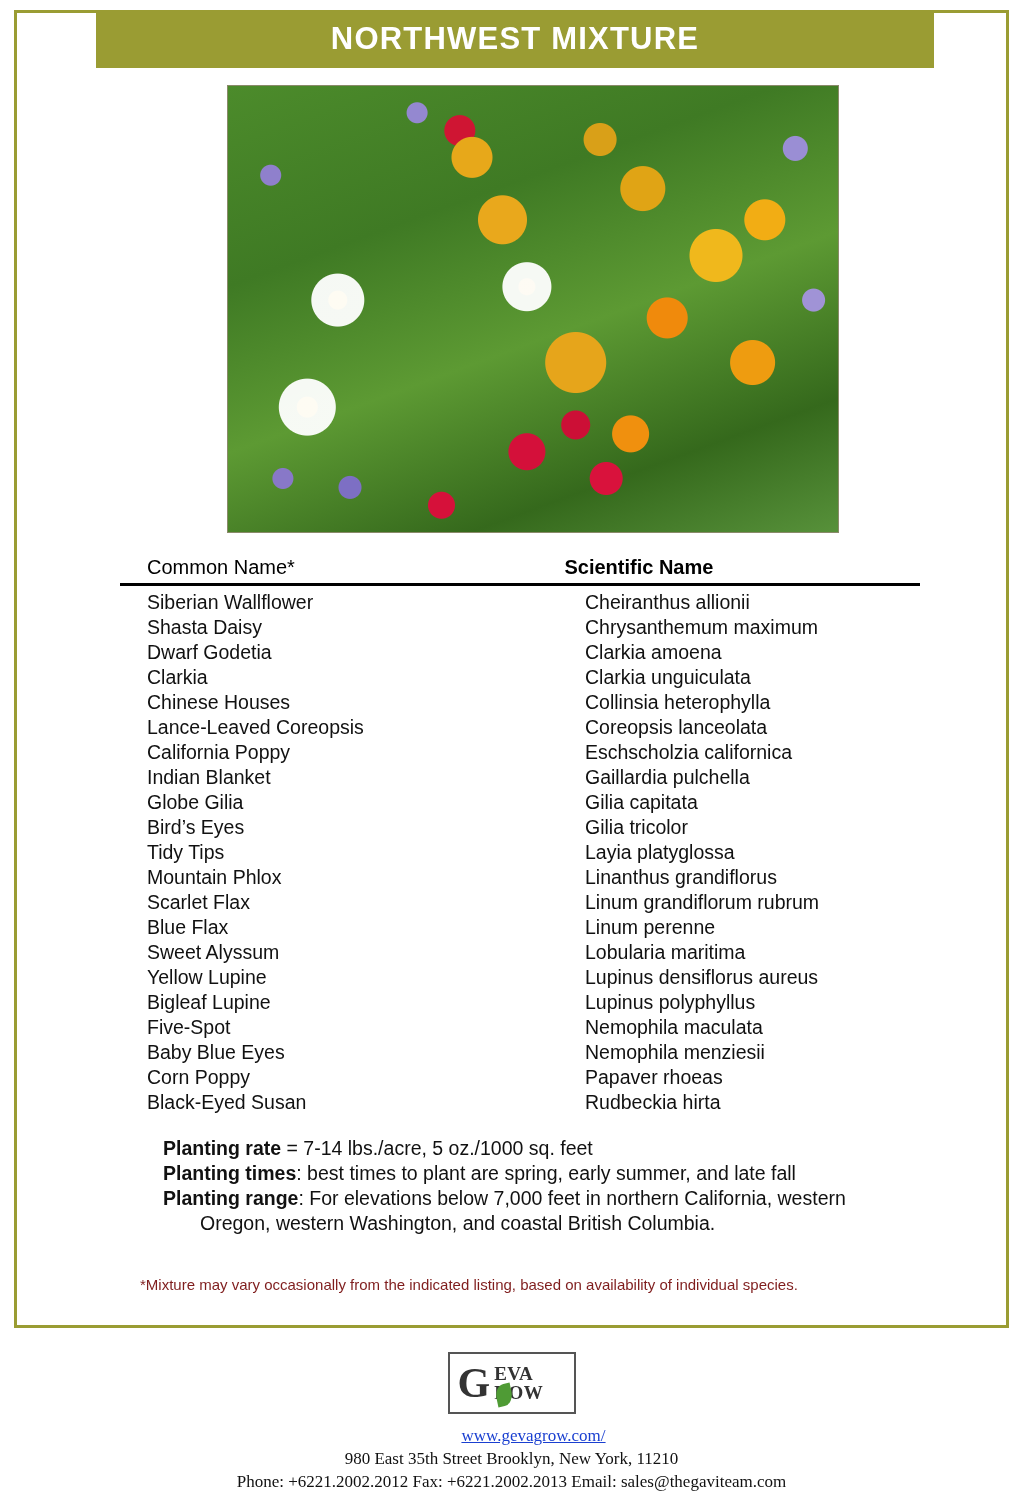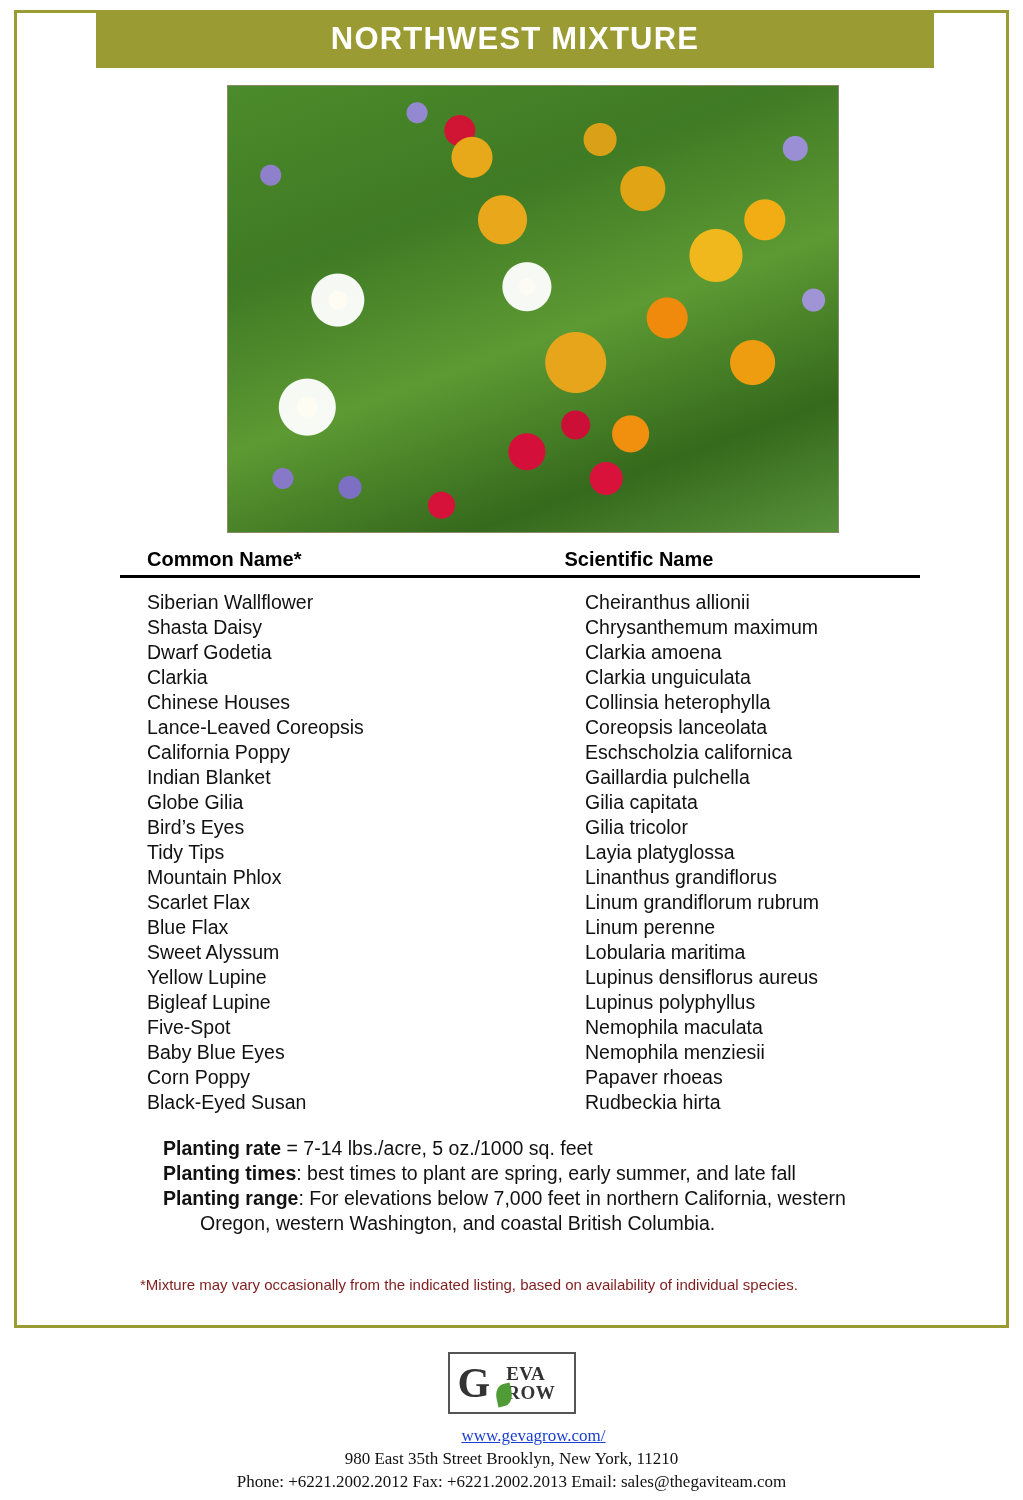--- a/index.html
+++ b/index.html
@@ -103,22 +103,23 @@
     left: 120px;
     top: 548px;
     width: 800px;
     border-bottom: 3px solid #000000;
     padding-bottom: 4px;
   }
   .tbl-head .col-common {
     display: inline-block;
     width: 440px;
     font-size: 20px;
-    font-weight: bold;
+    font-weight: normal;
     padding-left: 27px;
+    margin-top: 8px;
   }
   .tbl-head .col-sci {
     display: inline-block;
     font-size: 20px;
     font-weight: bold;
   }
   
   .species-list {
     position: absolute;
     left: 147px;
@@ -174,21 +175,21 @@
     font-family: "Liberation Serif", serif;
   }
   .logo .g {
     font-size: 42px;
     font-weight: bold;
     color: #333333;
     margin-left: 8px;
     line-height: 1;
   }
   .logo .words {
-    margin-left: 16px;
+    margin-left: 4px;
     line-height: 1.0;
   }
   .logo .words span {
     display: block;
     font-size: 19px;
     font-weight: bold;
     color: #333333;
     letter-spacing: 0.5px;
   }
   .logo .leaf {

